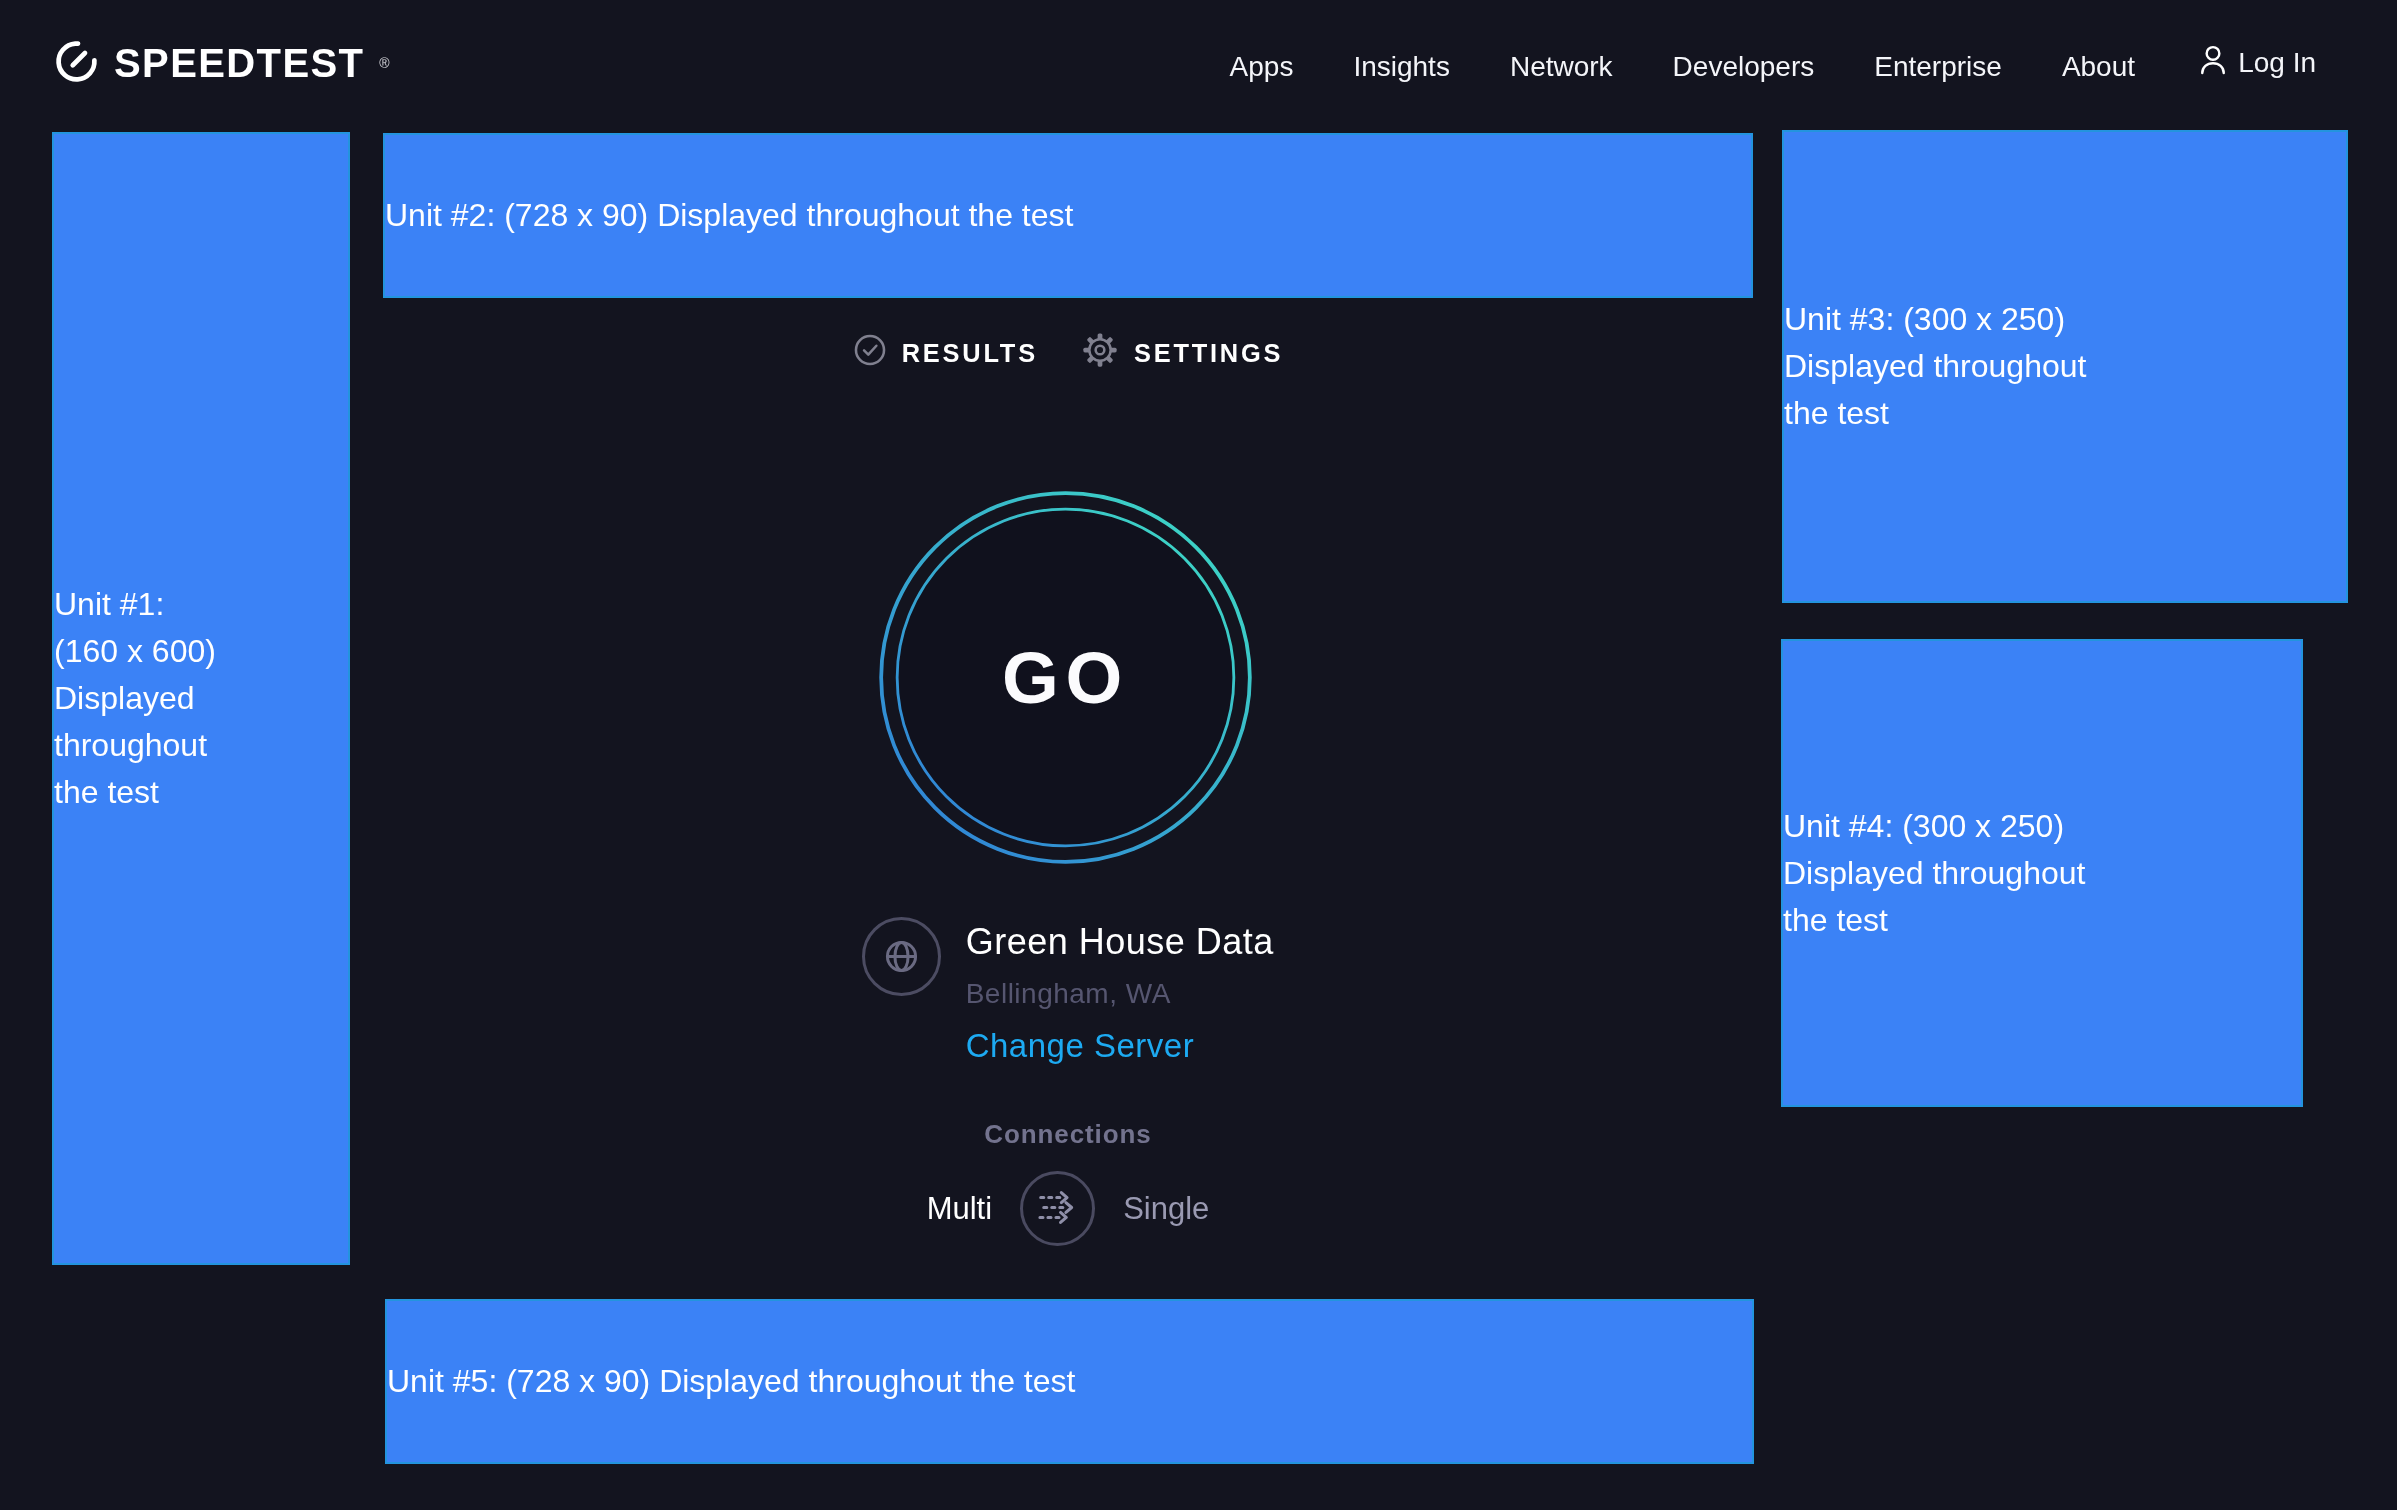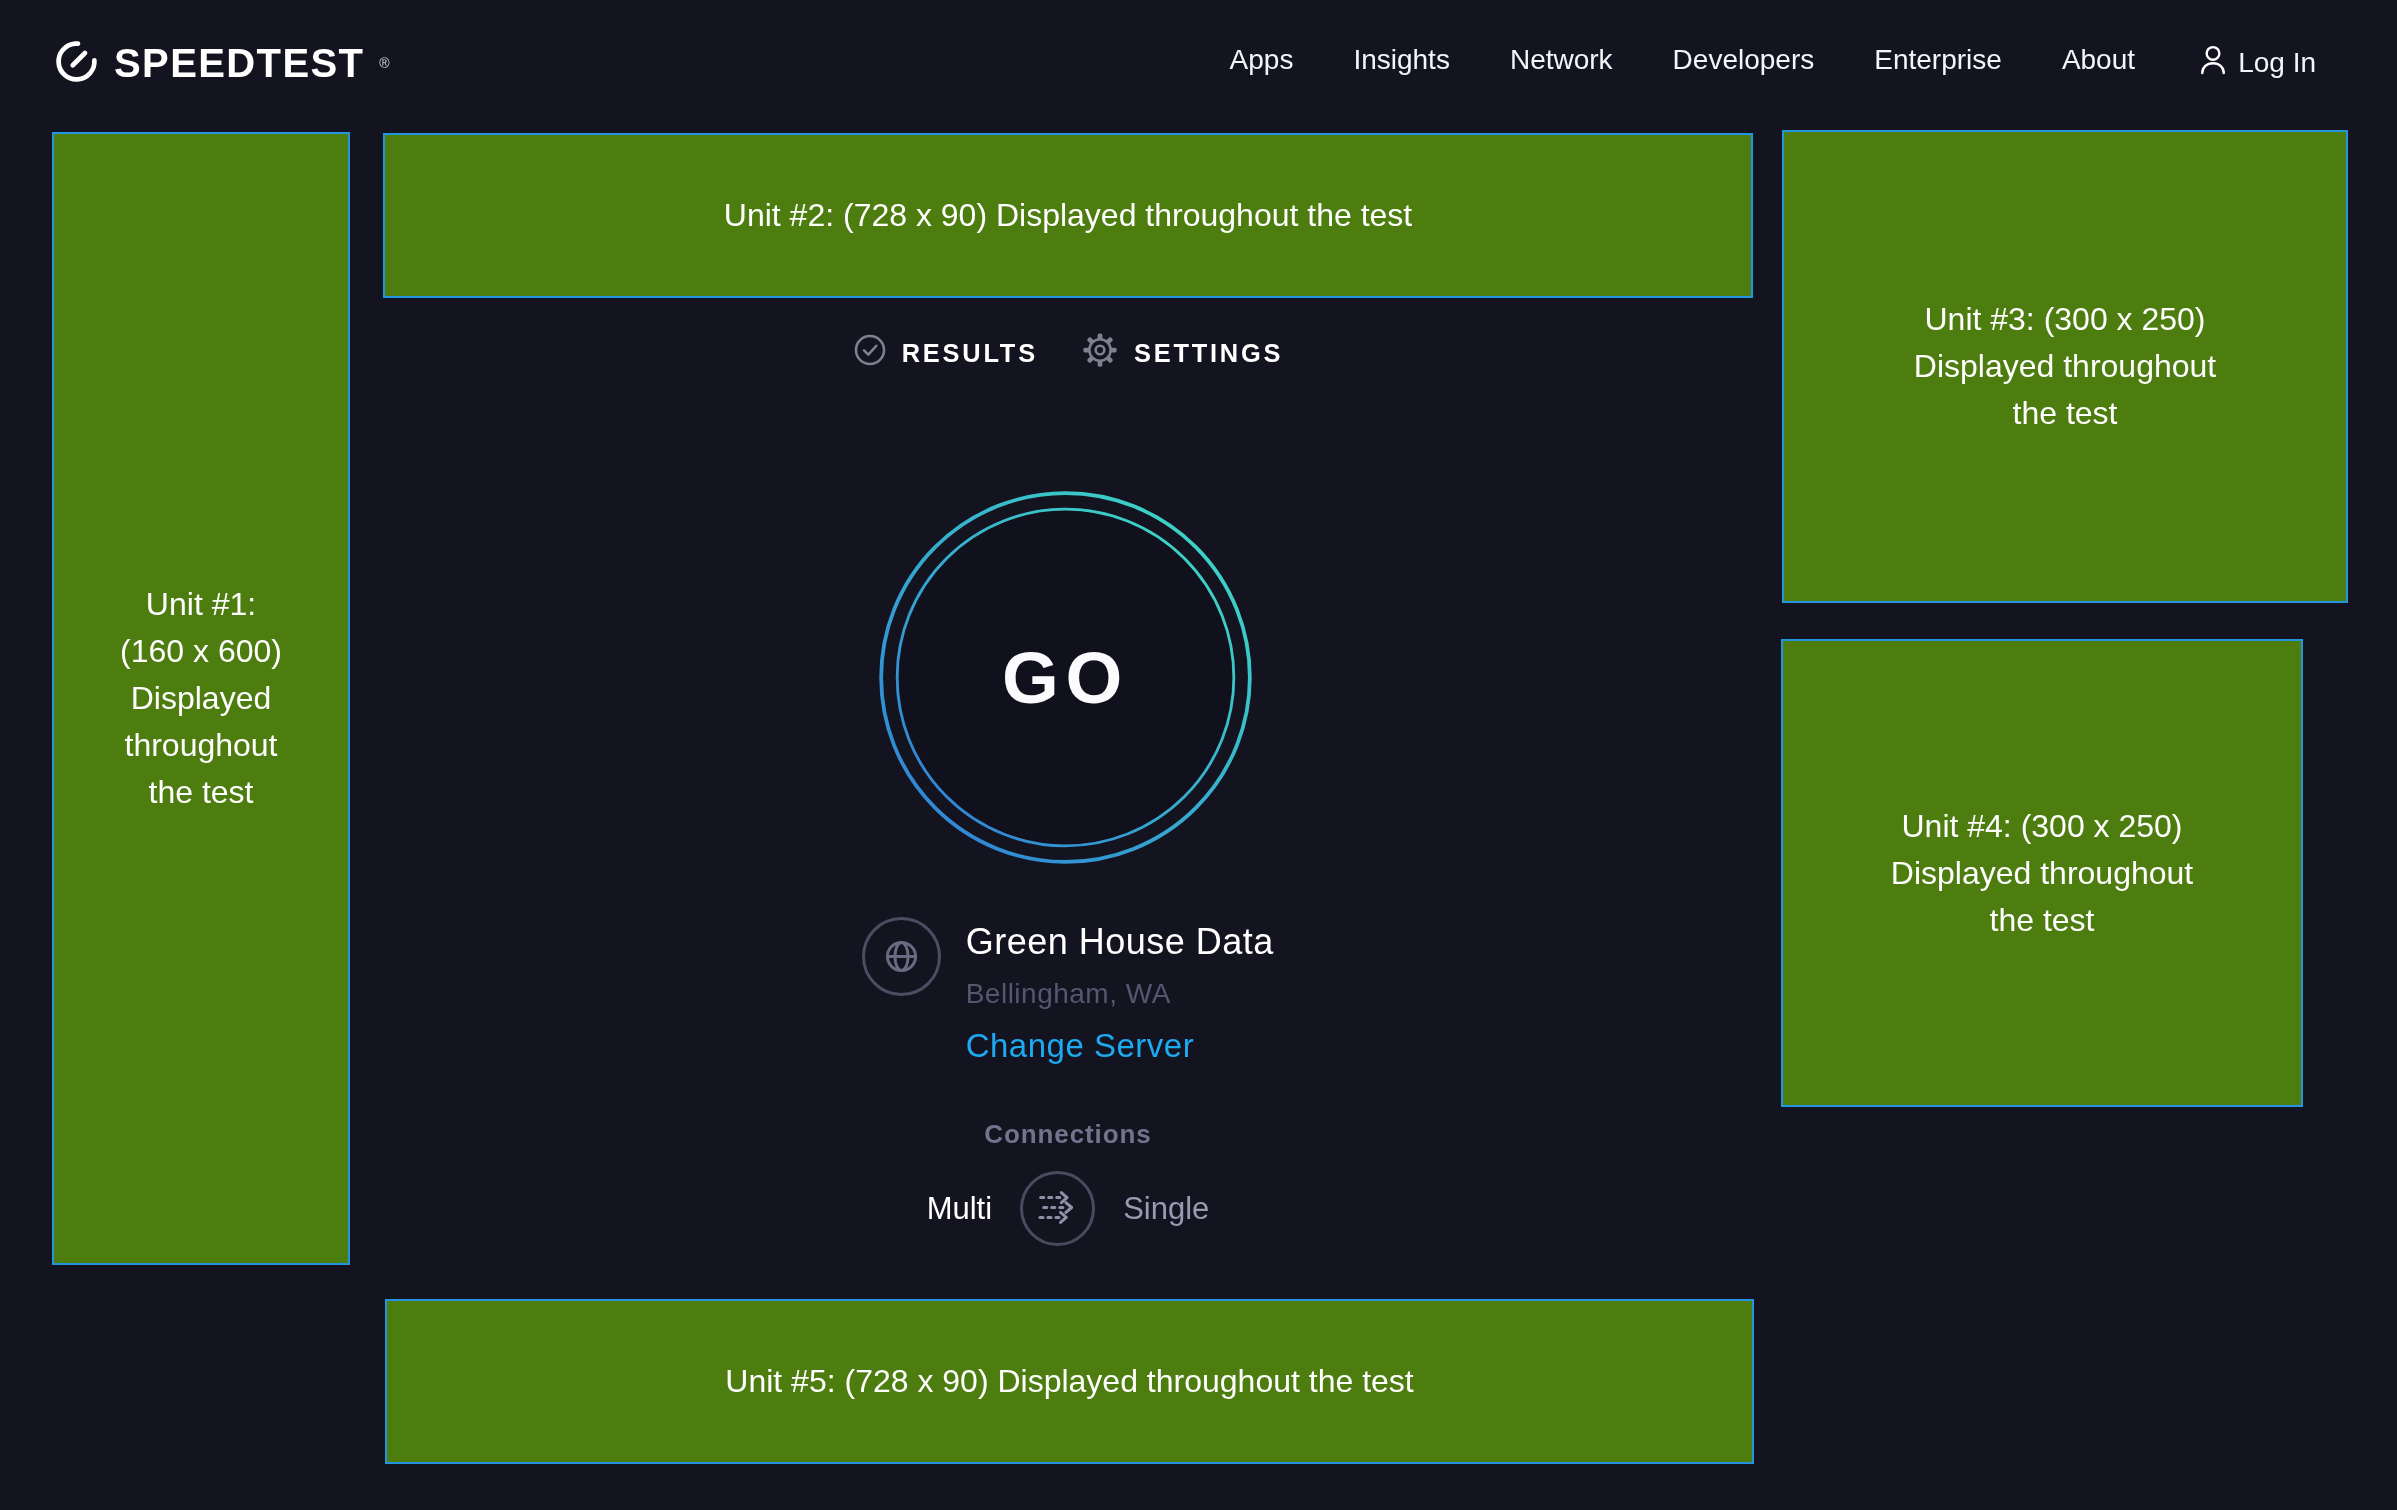--- a/index.html
+++ b/index.html
@@ -8,28 +8,28 @@
     background:#13141f;
     font-family:"Liberation Sans","DejaVu Sans",sans-serif;
     color:#f4f5f9;
     -webkit-font-smoothing:antialiased;
   }
   
   .header{position:absolute;left:52px;right:81px;top:0;height:126px;display:flex;align-items:center;justify-content:space-between;}
   .logo{display:flex;align-items:center;gap:13px;}
   .logo-text{font-size:40px;font-weight:700;letter-spacing:1.4px;color:#ffffff;}
   .logo-tm{font-size:14px;vertical-align:26px;opacity:.85;margin-left:1.9px;font-weight:400;}
-  .nav{display:flex;align-items:flex-start;gap:60px;font-size:28px;color:#f4f5f9;margin-left:24px;}
+  .nav{display:flex;align-items:flex-end;gap:60px;font-size:28px;color:#f4f5f9;margin-left:24px;}
   .nav-item{cursor:pointer;white-space:nowrap;}
   .login{display:flex;align-items:center;gap:11.3px;margin-left:3.8px;cursor:pointer;}
   
   .ad{
     position:absolute;box-sizing:border-box;
-    background:#4d7c0f;border:2.8px solid #2394de;
-    display:flex;flex-direction:column;justify-content:center;align-items:center;
+    background:#3b82f6;border:2.8px solid #2394de;
+    display:flex;flex-direction:column;justify-content:center;align-items:flex-start;
     text-align:center;color:#ffffff;font-size:32px;line-height:47px;font-weight:400;
   }
   #ad1{left:52px;top:132px;width:298px;height:1133px;}
   #ad2{left:383px;top:133px;width:1370px;height:165px;}
   #ad3{left:1782px;top:130px;width:566px;height:473px;}
   #ad4{left:1781px;top:639px;width:522px;height:468px;}
   #ad5{left:385px;top:1299px;width:1369px;height:165px;}
   
   .tabs{position:absolute;left:383px;width:1370px;top:331px;display:flex;justify-content:center;align-items:center;gap:43px;}
   .tab{display:flex;align-items:center;gap:15px;font-size:25.4px;font-weight:700;letter-spacing:2.8px;color:#ffffff;cursor:pointer;}

